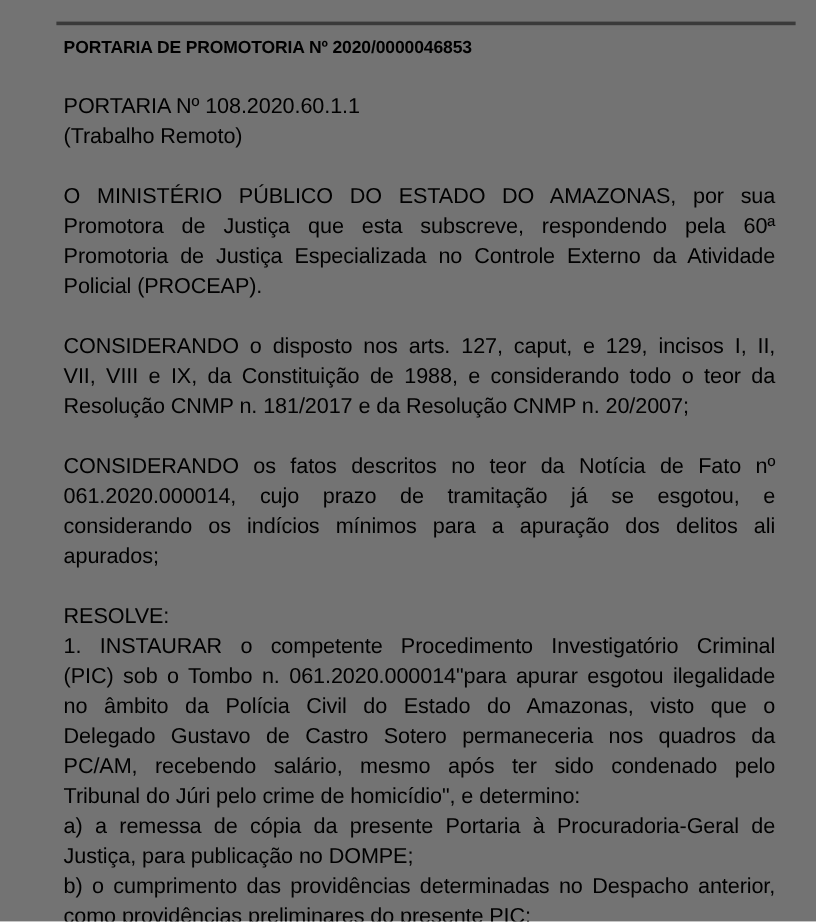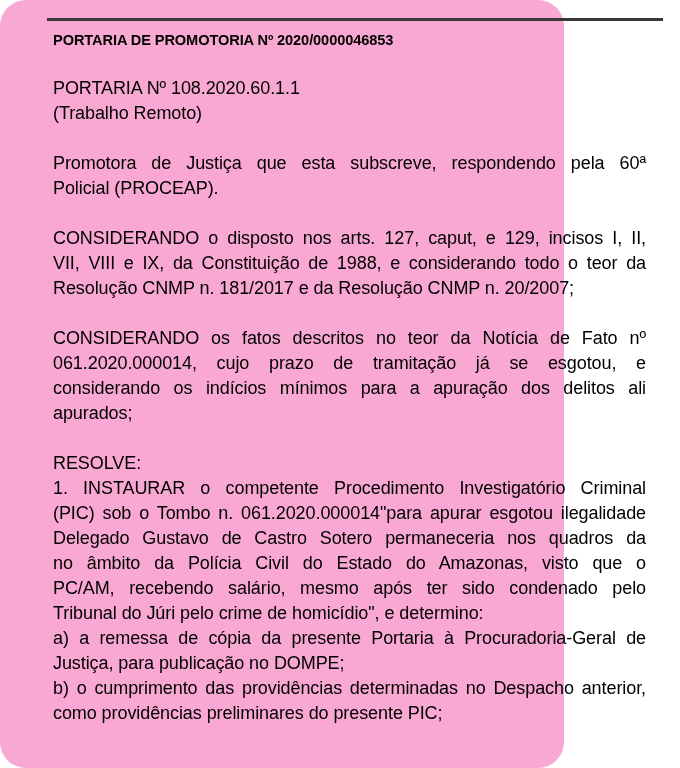--- a/index.html
+++ b/index.html
@@ -11,25 +11,24 @@
     width: 680px;
     height: 768px;
     overflow: hidden;
     font-family: "Liberation Sans", sans-serif;
     color: #000000;
     -webkit-font-smoothing: antialiased;
   }
 
   .page {
     position: relative;
-    width: 564px;
+    width: 680px;
     height: 768px;
-    background: #f9a8d4;
+    background: #737373;
     box-sizing: border-box;
-    border-radius: 26px;
   }
 
   .rule {
     position: absolute;
     left: 47px;
     top: 18px;
     width: 616px;
     height: 3px;
     background: #3a3a3a;
   }
@@ -89,21 +88,23 @@
     <div class="gap-title"></div>
 
     <div class="block">
       <span class="line">PORTARIA Nº 108.2020.60.1.1</span>
       <span class="line">(Trabalho Remoto)</span>
     </div>
 
     <div class="gap-para"></div>
 
     <div class="block just-lines">
+      <span class="line">O MINISTÉRIO PÚBLICO DO ESTADO DO AMAZONAS, por sua</span>
       <span class="line">Promotora de Justiça que esta subscreve, respondendo pela 60ª</span>
+      <span class="line">Promotoria de Justiça Especializada no Controle Externo da Atividade</span>
       <span class="line last">Policial (PROCEAP).</span>
     </div>
 
     <div class="gap-para"></div>
 
     <div class="block just-lines">
       <span class="line">CONSIDERANDO o disposto nos arts. 127, caput, e 129, incisos I, II,</span>
       <span class="line">VII, VIII e IX, da Constituição de 1988, e considerando todo o teor da</span>
       <span class="line last">Resolução CNMP n. 181/2017 e da Resolução CNMP n. 20/2007;</span>
     </div>
@@ -119,22 +120,22 @@
 
     <div class="gap-para"></div>
 
     <div class="block">
       <span class="line">RESOLVE:</span>
     </div>
 
     <div class="block just-lines">
       <span class="line">1. INSTAURAR o competente Procedimento Investigatório Criminal</span>
       <span class="line">(PIC) sob o Tombo n. 061.2020.000014"para apurar esgotou ilegalidade</span>
+      <span class="line">no âmbito da Polícia Civil do Estado do Amazonas, visto que o</span>
       <span class="line">Delegado Gustavo de Castro Sotero permaneceria nos quadros da</span>
-      <span class="line">no âmbito da Polícia Civil do Estado do Amazonas, visto que o</span>
       <span class="line">PC/AM, recebendo salário, mesmo após ter sido condenado pelo</span>
       <span class="line last">Tribunal do Júri pelo crime de homicídio", e determino:</span>
     </div>
 
     <div class="block just-lines">
       <span class="line">a) a remessa de cópia da presente Portaria à Procuradoria-Geral de</span>
       <span class="line last">Justiça, para publicação no DOMPE;</span>
     </div>
 
     <div class="block just-lines">

